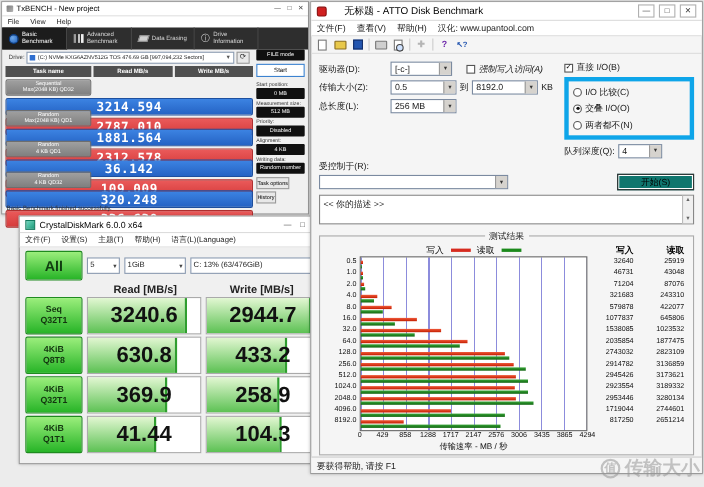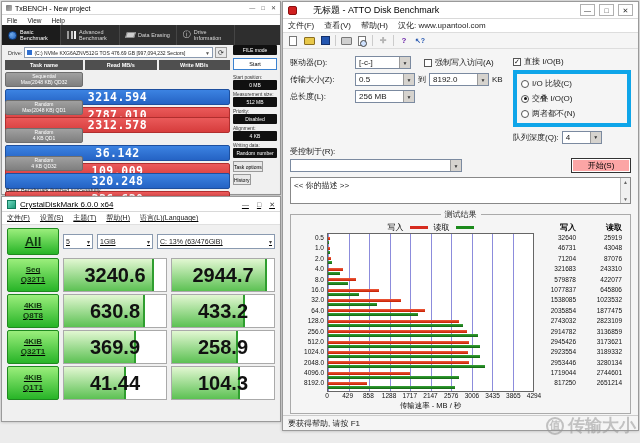--- a/index.html
+++ b/index.html
@@ -45,21 +45,21 @@
   .txb-val.read{background:linear-gradient(#3c83e2,#2563c4);border:1px solid #1d4f9e;}
   .txb-val.write{background:linear-gradient(#ea5a5a,#d63c3c);border:1px solid #b02e2e;}
   #txb-side{width:44px;display:flex;flex-direction:column;font-size:4.8px;color:#333;gap:1px;}
   .blackbox{background:#101010;color:#fff;text-align:center;padding:2px 1px;border-radius:1px;font-size:5px;}
   #txb-start{background:#fff;border:1px solid #3b82d0;font-size:5.5px;padding:2px 0;margin:2px 0;}
   .side-label{margin-top:2px;}
   .side-btn{background:#e8e8e8;border:1px solid #9a9a9a;font-size:5px;padding:1.5px 0;margin-top:2px;}
   #txb-status{position:absolute;left:0;bottom:0;width:100%;font-size:5.5px;color:#333;padding:1px 4px;}
 
   
-  #cdm{left:1px;top:196px;width:280px;height:226px;text-decoration:underline;}
+  #cdm{left:17px;top:196px;width:280px;height:226px;}
   #cdm .titlebar{height:15px;font-size:8px;padding:0 5px;gap:4px;}
   #cdm .winbtns{font-size:7px;}
   .cdm-appicon{width:9px;height:9px;background:linear-gradient(135deg,#6fd9c0,#1f9b7a);border:1px solid #117a5e;}
   #cdm-menu{height:13px;font-size:7px;border-bottom:1px solid #e0e0e0;}
   #cdm-controls{display:flex;align-items:center;gap:4px;padding:3px 5px 2px 5px;}
   #cdm-all{width:52px;height:27px;background:linear-gradient(#9bee7c,#27b427);border:1px solid #1f8a1f;border-radius:2px;font-size:13px;font-weight:bold;color:#103c10;}
   .cdm-dd{height:15px;background:#fff;border:1px solid #8a9ab0;display:flex;align-items:center;font-size:7px;padding:0 2px;color:#222;}
   .cdm-dd .dd-ar{margin-left:auto;font-size:6px;color:#444;}
   .dd0{width:30px;}.dd1{width:56px;}.dd2{flex:1;}
   #cdm-headers{display:flex;padding:0 5px;margin-top:1px;}
@@ -101,21 +101,21 @@
   .add .ar{margin-left:auto;width:11px;align-self:stretch;background:#d6d3ce;border-left:1px solid #9a9a9a;display:flex;align-items:center;justify-content:center;font-size:5px;color:#333;}
   .w56{width:56px;}.w60{width:60px;}.w40{width:40px;}.w170{width:172px;}
   .cb{width:8px;height:8px;border:1px solid #555;background:#fff;display:inline-flex;align-items:center;justify-content:center;font-size:7px;line-height:1;flex:none;margin-right:3px;color:#111;}
   .rb{width:8px;height:8px;border:1px solid #555;border-radius:50%;background:#fff;display:inline-flex;align-items:center;justify-content:center;flex:none;margin-right:3px;}
   .rb.sel::after{content:"";width:3px;height:3px;border-radius:50%;background:#111;}
   .cbrow{display:flex;align-items:center;height:15px;}
   .radioframe{border:4px solid #0ea5e9;padding:2px 4px;margin:1px 0 2px 0;}
   .qrow{display:flex;align-items:center;gap:3px;height:16px;}
   #atto-ctl2{margin-top:1px;}
   #atto-startrow{display:flex;align-items:center;height:17px;gap:6px;}
-  #atto-start{margin-left:auto;width:60px;height:15px;background:#fca5a5;border:1px solid #333;box-shadow:inset 0 0 0 1px #fff;font-size:8px;}
+  #atto-start{margin-left:auto;width:70px;height:15px;background:#0f766e;border:1px solid #333;box-shadow:inset 0 0 0 1px #fff;font-size:8px;}
   #atto-desc{display:flex;border:1px solid #888;background:#fff;height:27px;margin-top:3px;}
   #atto-desc .dtext{flex:1;font-size:8px;padding:2px 3px;color:#222;}
   #atto-desc .dscroll{width:10px;border-left:1px solid #bbb;background:#f0f0f0;display:flex;flex-direction:column;justify-content:space-between;align-items:center;font-size:5px;color:#666;padding:1px 0;}
   #atto-results{position:relative;margin:8px 7px 2px 7px;border:1px solid #aaa;padding:4px 4px 2px 4px;}
   #atto-results-title{position:absolute;top:-6px;left:50%;transform:translateX(-50%);background:#f5f5f5;padding:0 4px;font-size:8px;color:#222;}
   .res-toprow{display:flex;align-items:center;height:12px;margin-top:2px;}
   .res-legend{flex:1;display:flex;align-items:center;justify-content:center;gap:6px;font-size:8px;margin-left:32px;}
   .sw{display:inline-block;width:18px;height:3px;}
   .sw.red{background:#d62b1f;}
   .sw.green{background:#1c8a1c;}
@@ -204,20 +204,21 @@
                 <div>Max(2048 KB) QD32</div>
               </div>
               <div class="txb-val read">3214.594</div>
               <div class="txb-val write">2787.010</div>
             </div>
             <div class="txb-row">
               <div class="txb-task">
                 <div>Random</div>
                 <div>Max(2048 KB) QD1</div>
               </div>
+              <div class="txb-val read">1881.564</div>
               <div class="txb-val write">2312.578</div>
             </div>
             <div class="txb-row">
               <div class="txb-task">
                 <div>Random</div>
                 <div>4 KB QD1</div>
               </div>
               <div class="txb-val read">36.142</div>
               <div class="txb-val write">109.009</div>
             </div>
@@ -278,20 +279,25 @@
           </div>
           <div class="cdm-dd dd1">
             <span>1GiB</span>
             <span class="dd-ar">▾</span>
           </div>
           <div class="cdm-dd dd2">
             <span>C: 13% (63/476GiB)</span>
             <span class="dd-ar">▾</span>
           </div>
         </div>
+    </div>
+    <div id="cdm-headers">
+      <span class="sp"></span>
+      <span class="cdm-head">Read [MB/s]</span>
+      <span class="cdm-head">Write [MB/s]</span>
     </div>
     <div id="cdm-rows">
         <div class="cdm-row">
           <div class="cdm-lbl">
             <div>Seq</div>
             <div>Q32T1</div>
           </div>
           <div class="cdm-cell">
             <div class="cdm-fill" style="width: 88%;"></div>
             <span class="cdm-num">3240.6</span>
@@ -388,21 +394,21 @@
 
     <div id="atto-controls">
       <div class="actl-grid">
         <div class="actl-left">
           <div class="arow">
             <span class="alabel">驱动器(D):</span>
             <span class="add w56">
                 <span>[-c-]</span>
                 <span class="ar">▼</span>
               </span>
-            <span class="cbrow" style="margin-left:10px;">
+            <span class="cbrow" style="margin-left:10px;font-style:italic;">
               <span class="cb"></span>
               <span>强制写入访问(A)</span>
             </span>
           </div>
           <div class="arow">
             <span class="alabel">传输大小(Z):</span>
             <span class="add w60">
                 <span>0.5</span>
                 <span class="ar">▼</span>
               </span>

